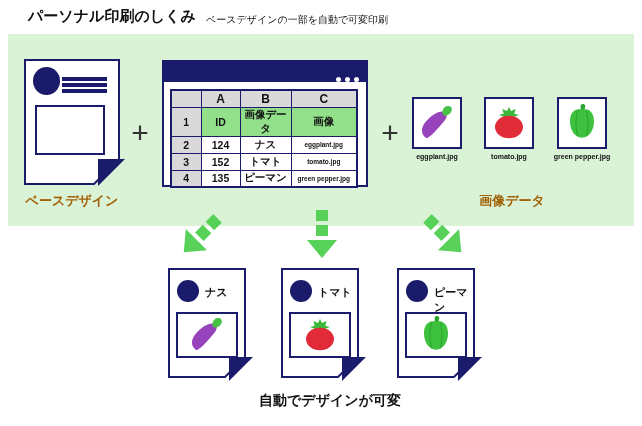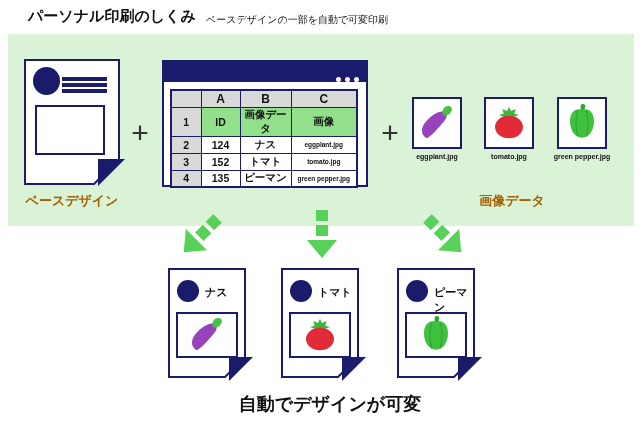--- a/index.html
+++ b/index.html
@@ -57,21 +57,21 @@
   
   svg.arrow { position:absolute; }
 
   
   .out-doc { top:268px; width:78px; height:110px; }
   .out-doc .logo-circle { left:9px; top:12px; width:22px; height:22px; }
   .doc-name { position:absolute; left:37px; top:17px; font-size:11px; font-weight:bold; }
   .frame { position:absolute; left:8px; top:44px; width:62px; height:46px; border:2px solid #1b1b6b; background:#fff; }
   .frame svg { display:block; margin:1px auto 0; }
 
-  .caption { left:228px; top:392px; width:204px; font-size:18px; font-weight:bold; text-align:center; }
+  .caption { left:228px; top:392px; width:204px; font-size:14px; font-weight:bold; text-align:center; }
 </style>
 </head>
 <body>
 
 <div id="screen">
 
   <div class="abs subtitle">ベースデザインの一部を自動で可変印刷</div>
   <div class="abs title">パーソナル印刷のしくみ</div>
 
   <div class="abs band"></div>

